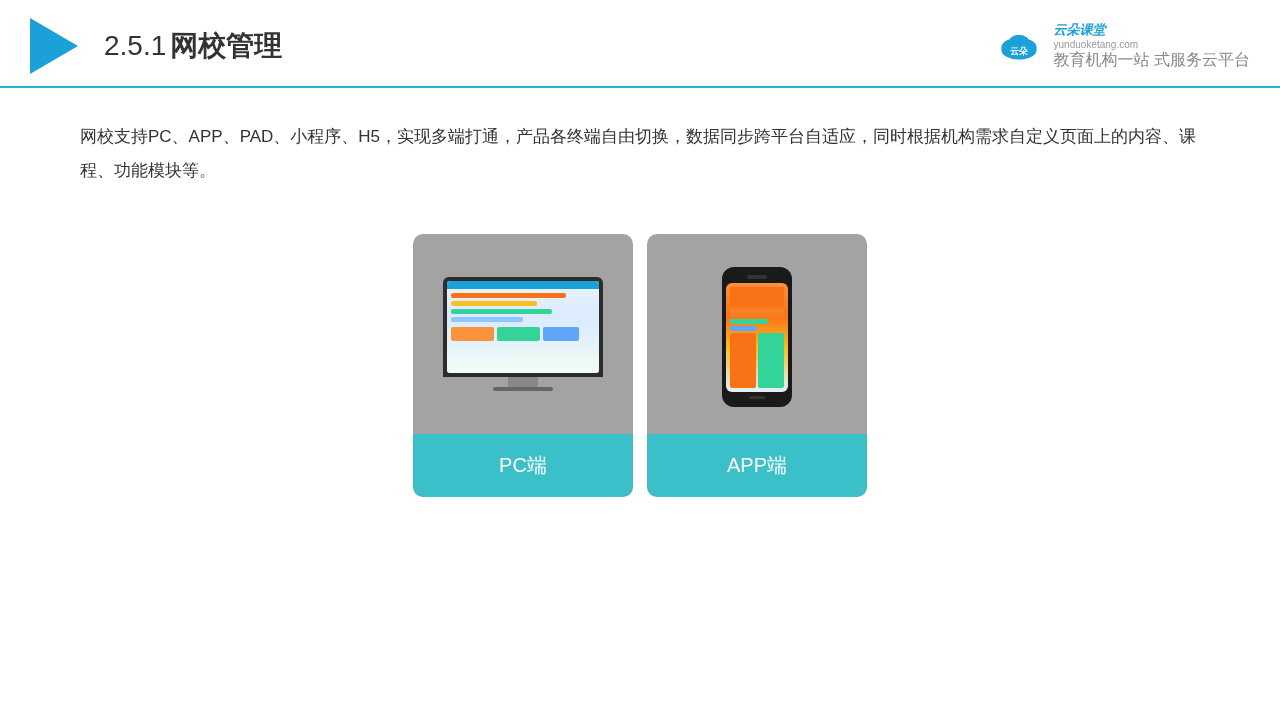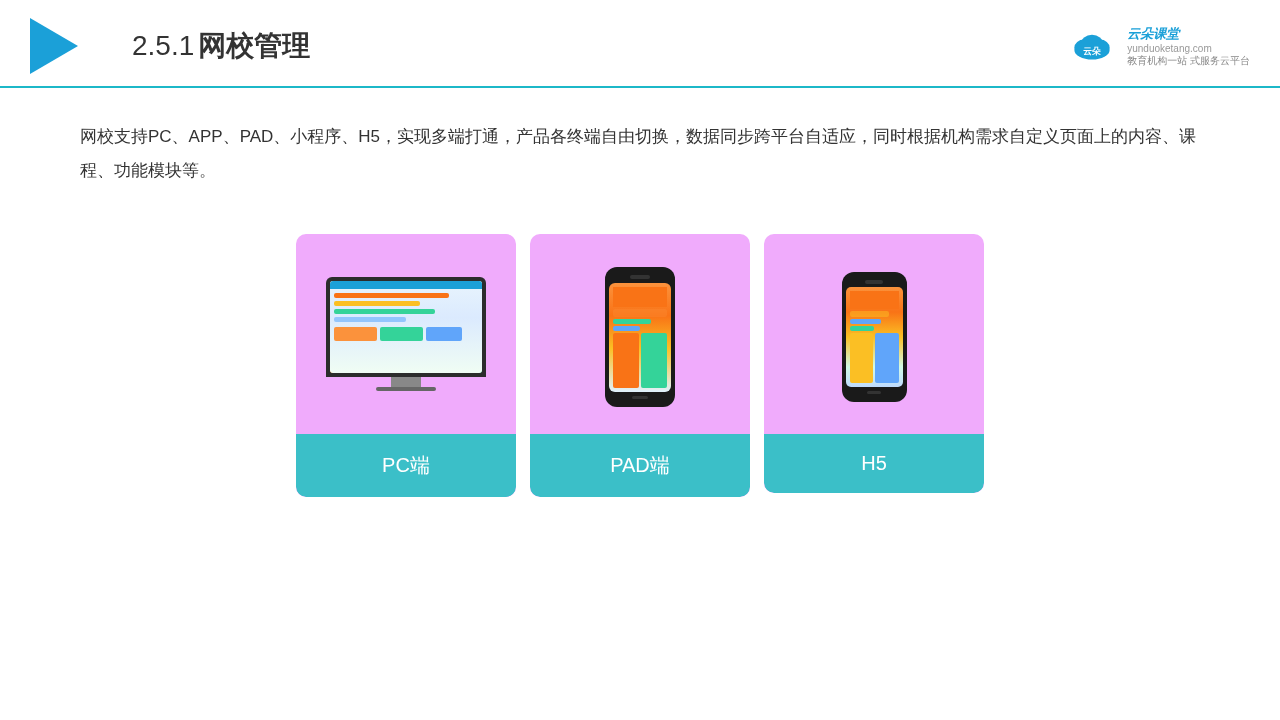--- a/index.html
+++ b/index.html
@@ -31,21 +31,20 @@
       height: 0;
       border-top: 28px solid transparent;
       border-bottom: 28px solid transparent;
       border-left: 48px solid #1ba0d8;
       margin-right: 10px;
     }
     .page-title {
       font-size: 28px;
       font-weight: bold;
       color: #333;
-      margin-left: 28px;
     }
     .page-title .number {
       font-weight: normal;
       margin-right: 4px;
     }
     .cloud-icon {
       width: 50px;
       height: 32px;
     }
     .brand-text {
@@ -67,21 +66,21 @@
     .cards-container {
       display: flex;
       justify-content: center;
       align-items: flex-start;
       gap: 14px;
       padding: 20px 50px 0 50px;
       margin-top: 10px;
     }
 
     .device-card {
-      background: #f0abfc;
+      background: #a3a3a3;
       border-radius: 10px;
       display: flex;
       flex-direction: column;
       align-items: center;
       overflow: hidden;
       flex: 1;
       max-width: 220px;
     }
 
     .device-image-area {
@@ -305,21 +304,21 @@
     <svg class="cloud-icon" viewBox="0 0 60 40" xmlns="http://www.w3.org/2000/svg">
       <ellipse cx="30" cy="25" rx="22" ry="12" fill="#1ba0d8"></ellipse>
       <ellipse cx="20" cy="22" rx="12" ry="10" fill="#1ba0d8"></ellipse>
       <ellipse cx="40" cy="22" rx="12" ry="10" fill="#1ba0d8"></ellipse>
       <ellipse cx="30" cy="18" rx="14" ry="12" fill="#1ba0d8"></ellipse>
       <text x="30" y="30" text-anchor="middle" font-size="11" fill="white" font-family="sans-serif" font-weight="bold">云朵</text>
     </svg>
     <div class="brand-text">
       <span style="font-size:13px;color:#1ba0d8;font-weight:bold;font-style:italic;">云朵课堂</span>
       <span style="font-size:10px;color:#999;">yunduoketang.com</span>
-      <span style="font-size:10px;color:#888;">
+      <span style="font-size:16px;color:#888;">
         <span>教育机构一站</span>
         <span>式服务云平台</span>
       </span>
     </div>
   </div>
 </div>
 
 <div class="description">
   <span>网校支持PC、APP、PAD、小程序、H5，实现多端打通，产品各终端自由切换，数据同步跨平台自适应，同时根据机构需求自定义页面上的内容、课程、功能模块等。</span>
 </div>
@@ -366,40 +365,19 @@
             <div class="deco-block deco-blue" style="height:5px;width:50%;"></div>
             <div style="display:flex;gap:2px;flex:1;">
               <div style="flex:1;background:#f97316;border-radius:2px;"></div>
               <div style="flex:1;background:#34d399;border-radius:2px;"></div>
             </div>
           </div>
         </div>
         <div class="phone-home"></div>
       </div>
     </div>
-    <div class="device-label">PAD端</div>
+    <div class="device-label">APP端</div>
   </div>
 
 
 
-  <div class="device-card">
-    <div class="device-image-area">
-      <div class="miniphone-device">
-        <div class="miniphone-notch"></div>
-        <div class="miniphone-screen">
-          <div class="screen-deco">
-            <div class="deco-bar deco-orange" style="height:18px;border-radius:0;"></div>
-            <div class="deco-block" style="background:rgba(251,191,36,0.5);height:6px;width:80%;"></div>
-            <div class="deco-block deco-blue" style="height:5px;width:65%;"></div>
-            <div class="deco-block deco-green" style="height:5px;width:50%;"></div>
-            <div style="display:flex;gap:2px;flex:1;">
-              <div style="flex:1;background:#fbbf24;border-radius:2px;min-height:10px;"></div>
-              <div style="flex:1;background:#60a5fa;border-radius:2px;"></div>
-            </div>
-          </div>
-        </div>
-        <div class="miniphone-home"></div>
-      </div>
-    </div>
-    <div class="device-label">H5</div>
-  </div>
 
 </div>
 
 </body></html>

